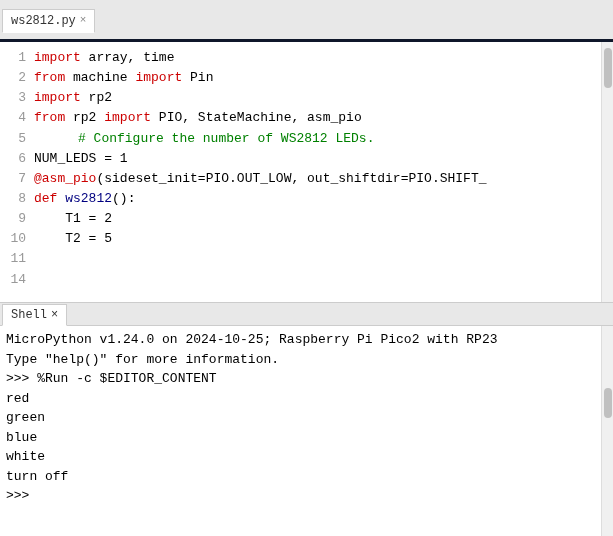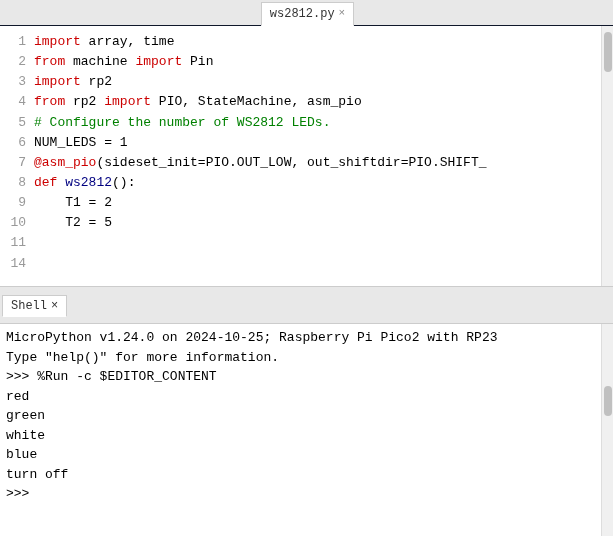--- a/index.html
+++ b/index.html
@@ -10,24 +10,23 @@
       width: 613px;
       height: 536px;
       overflow: hidden;
     }
 
     
     .tab-bar {
       display: flex;
       align-items: center;
       background: #e8e8e8;
-      border-bottom: 1px solid #0f172a;
-      height: 26px;
+      border-bottom: 3px solid #0f172a;
+      height: 42px;
       padding-left: 2px;
-      justify-content: center;
     }
     .tab {
       display: flex;
       align-items: center;
       padding: 2px 8px;
       background: #fff;
       border: 1px solid #ccc;
       border-bottom: 1px solid #fff;
       height: 24px;
       font-size: 12px;
@@ -84,31 +83,31 @@
       width: 8px;
       height: 40px;
       background: #c0c0c0;
       border-radius: 4px;
       margin-top: 4px;
     }
 
     
     .kw { color: #cc0000; font-weight: normal; }
     .func { color: #000080; text-align: center; }
-    .comment { color: #008000; }
+    .comment { color: #008000; margin-left: 44px; }
     .deco { color: #cc0000; }
 
     
     .shell-tab-bar {
       display: flex;
       align-items: center;
       background: #e8e8e8;
       border-top: 1px solid #ccc;
       border-bottom: 1px solid #ccc;
-      height: 38px;
+      height: 24px;
       padding-left: 2px;
     }
     .shell-tab {
       display: flex;
       align-items: center;
       padding: 2px 8px;
       background: #fff;
       border: 1px solid #ccc;
       border-bottom: 1px solid #fff;
       height: 22px;
@@ -197,21 +196,21 @@
 </div>
 
 <div class="shell-tab-bar">
   <div class="shell-tab">
     <span>Shell</span>
     <span class="close-btn">×</span>
   </div>
 </div>
 
 <div class="shell-area">
-  <div class="shell-content" id="shell-content"><div>MicroPython v1.24.0 on 2024-10-25; Raspberry Pi Pico2 with RP23</div><div>Type "help()" for more information.</div><div>&gt;&gt;&gt; %Run -c $EDITOR_CONTENT</div><div></div><div>red</div><div>green</div><div>white</div><div>blue</div><div>turn off</div><div></div><div>&gt;&gt;&gt;</div></div>
+  <div class="shell-content" id="shell-content"><div>MicroPython v1.24.0 on 2024-10-25; Raspberry Pi Pico2 with RP23</div><div>Type "help()" for more information.</div><div>&gt;&gt;&gt; %Run -c $EDITOR_CONTENT</div><div></div><div>red</div><div>green</div><div>blue</div><div>white</div><div>turn off</div><div></div><div>&gt;&gt;&gt;</div></div>
   <div class="shell-scrollbar">
     <div class="shell-scrollbar-thumb"></div>
   </div>
 </div>
 
 <div class="status-bar">
   
 </div>
 
 </body></html>

